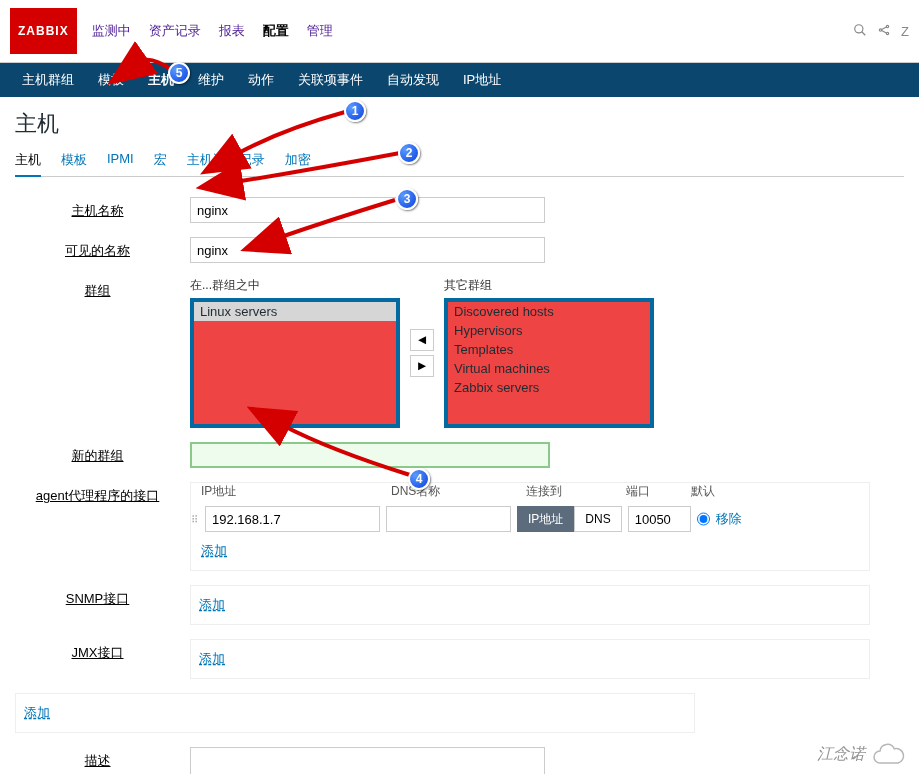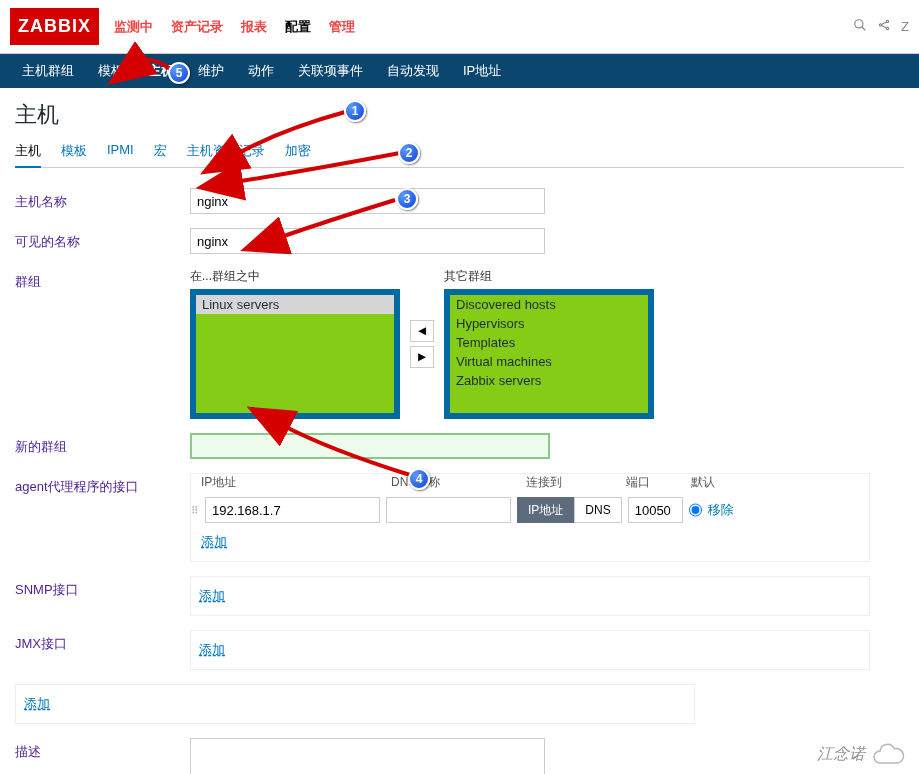--- a/index.html
+++ b/index.html
@@ -1,37 +1,37 @@
 <!DOCTYPE html>
 <html><head>
 <meta charset="utf-8">
 <style>
 * { margin: 0; padding: 0; box-sizing: border-box; }
 body { font-family: Arial, "Microsoft YaHei", sans-serif; font-size: 13px; color: #1f2c33; background: #fff; }
 .top-header { display: flex; align-items: center; padding: 8px 10px; border-bottom: 1px solid #ccc; }
-.logo { background: #d40000; color: #fff; font-weight: bold; font-size: 18px; padding: 8px 8px; letter-spacing: 1px; margin-right: 15px; }
+.logo { background: #d40000; color: #fff; font-weight: bold; font-size: 12px; padding: 16px 8px; letter-spacing: 1px; margin-right: 15px; }
 .top-menu { display: flex; gap: 18px; }
-.top-menu a { color: #ef4444; text-decoration: none; cursor: pointer; font-weight: bold; }
+.top-menu a { color: #4c1d95; text-decoration: none; cursor: pointer; }
 .top-menu a.active { color: #000; font-weight: bold; }
 .top-right { margin-left: auto; display: flex; gap: 10px; align-items: center; color: #888; }
 .sub-nav { background: #0a466e; color: #fff; display: flex; padding: 0 10px; }
 .sub-nav a { color: #fff; text-decoration: none; padding: 8px 12px; cursor: pointer; }
 .sub-nav a.active { font-weight: bold; }
 .page-title { font-size: 22px; font-weight: normal; padding: 12px 15px; }
 .content { padding: 0 15px 15px 15px; }
 .tabs { display: flex; gap: 20px; border-bottom: 1px solid #ccc; padding-bottom: 6px; margin-bottom: 20px; }
 .tabs a { color: #0275b8; text-decoration: none; cursor: pointer; }
 .tabs a.active { color: #000; border-bottom: 2px solid #0275b8; padding-bottom: 6px; margin-bottom: -7px; }
 .form-row { display: flex; margin-bottom: 14px; align-items: flex-start; }
-.form-label { width: 175px; text-align: left; padding-right: 10px; padding-top: 5px; color: #4c1d95; }
+.form-label { width: 175px; text-align: center; padding-right: 10px; padding-top: 5px; color: #000000; text-decoration: underline; }
 .form-field { flex: 1; }
 .form-field input[type=text] { border: 1px solid #ccc; padding: 4px 6px; font-size: 13px; height: 26px; }
 .groups-container { display: flex; gap: 10px; }
 .group-header { font-size: 12px; color: #333; margin-bottom: 4px; }
-.group-box { width: 210px; height: 130px; border: 6px solid #0369a1; background: #84cc16; overflow: auto; }
+.group-box { width: 210px; height: 130px; border: 4px solid #0369a1; background: #ef4444; overflow: auto; }
 .group-box .opt { padding: 2px 6px; cursor: pointer; font-size: 13px; }
 .group-box .opt.selected { background: #d6d6d6; }
 .group-buttons { display: flex; flex-direction: column; justify-content: center; gap: 4px; }
 .group-buttons button { width: 24px; height: 22px; border: 1px solid #ccc; background: #fff; cursor: pointer; }
 .new-group-input { width: 360px !important; border: 2px solid #8bc98b !important; background: #eefcee; }
 .iface-row-main { border: 1px solid #eee; padding-bottom: 8px; }
 .iface-header { display: flex; font-size: 12px; color: #555; margin-bottom: 6px; }
 .iface-header > div { padding-right: 10px; }
 .ih-ip { width: 190px; margin-left: 10px; }
 .ih-dns { width: 135px; }
@@ -39,21 +39,21 @@
 .ih-port { width: 65px; }
 .iface-body { display: flex; align-items: center; gap: 6px; }
 .drag { width: 8px; color: #aaa; font-size: 10px; cursor: move; letter-spacing: -1px; }
 .iface-body input { border: 1px solid #ccc; padding: 4px 6px; font-size: 13px; height: 26px; }
 .ip-input { width: 175px; }
 .dns-input { width: 125px; }
 .toggle-grp { display: flex; }
 .toggle-grp button { border: 1px solid #ccc; padding: 4px 10px; height: 26px; cursor: pointer; font-size: 12px; }
 .toggle-grp button.active { background: #5c6c7c; color: #fff; border-color: #5c6c7c; }
 .toggle-grp button:not(.active) { background: #fff; text-align: center; }
-.port-input { width: 55px; }
+.port-input { width: 63px; }
 .remove-link { color: #0275b8; text-decoration: none; cursor: pointer; margin-left: 0; }
 .add-link { color: #0275b8; text-decoration: underline; text-decoration-style: dashed; cursor: pointer; padding: 2px 0; display: inline-block; }
 .simple-iface { border: 1px solid #eee; padding: 8px; width: 680px; }
 textarea.desc { width: 355px; height: 105px; border: 1px solid #ccc; padding: 4px; font-family: Arial; font-size: 13px; }
 .watermark { position: fixed; bottom: 8px; right: 12px; display: flex; align-items: center; gap: 6px; opacity: 0.7; }
 .watermark svg { width: 36px; height: 24px; }
 .watermark-text { font-style: italic; color: #666; font-size: 16px; }
 .annotation { position: absolute; pointer-events: none; }
 .callout { width: 22px; height: 22px; background: radial-gradient(circle at 30% 30%, #5a9bff, #0a3fde); border: 2px solid #fff; border-radius: 50%; color: #fff; font-weight: bold; font-size: 12px; display: flex; align-items: center; justify-content: center; box-shadow: 1px 1px 2px rgba(0,0,0,0.5); }
 .arrow-wrap { position: absolute; top: 0; left: 0; pointer-events: none; }

